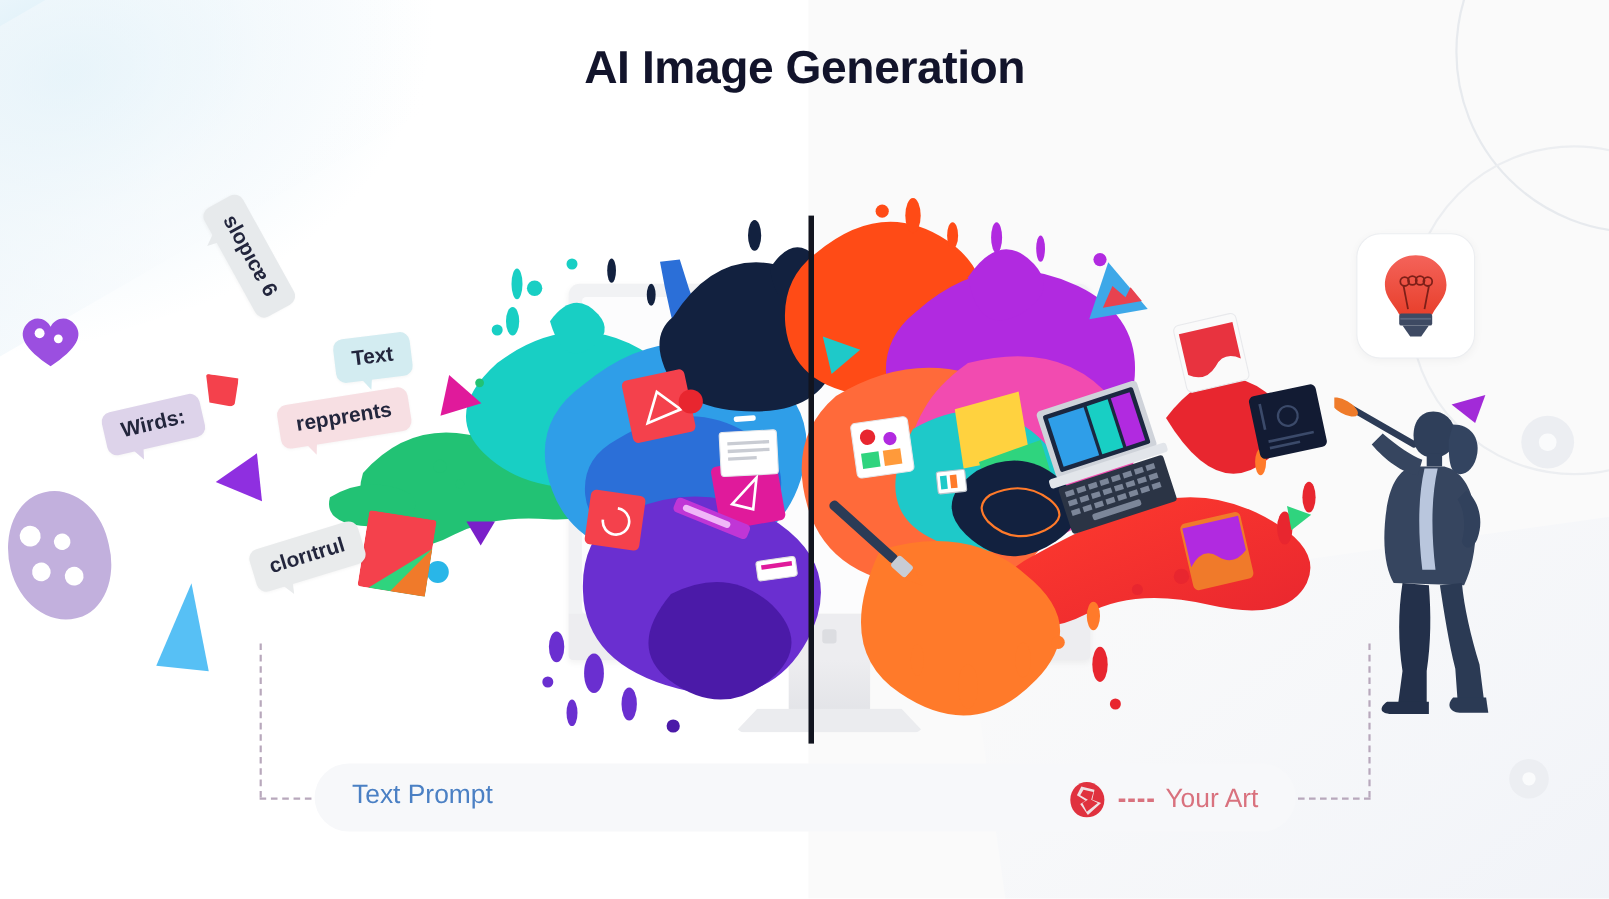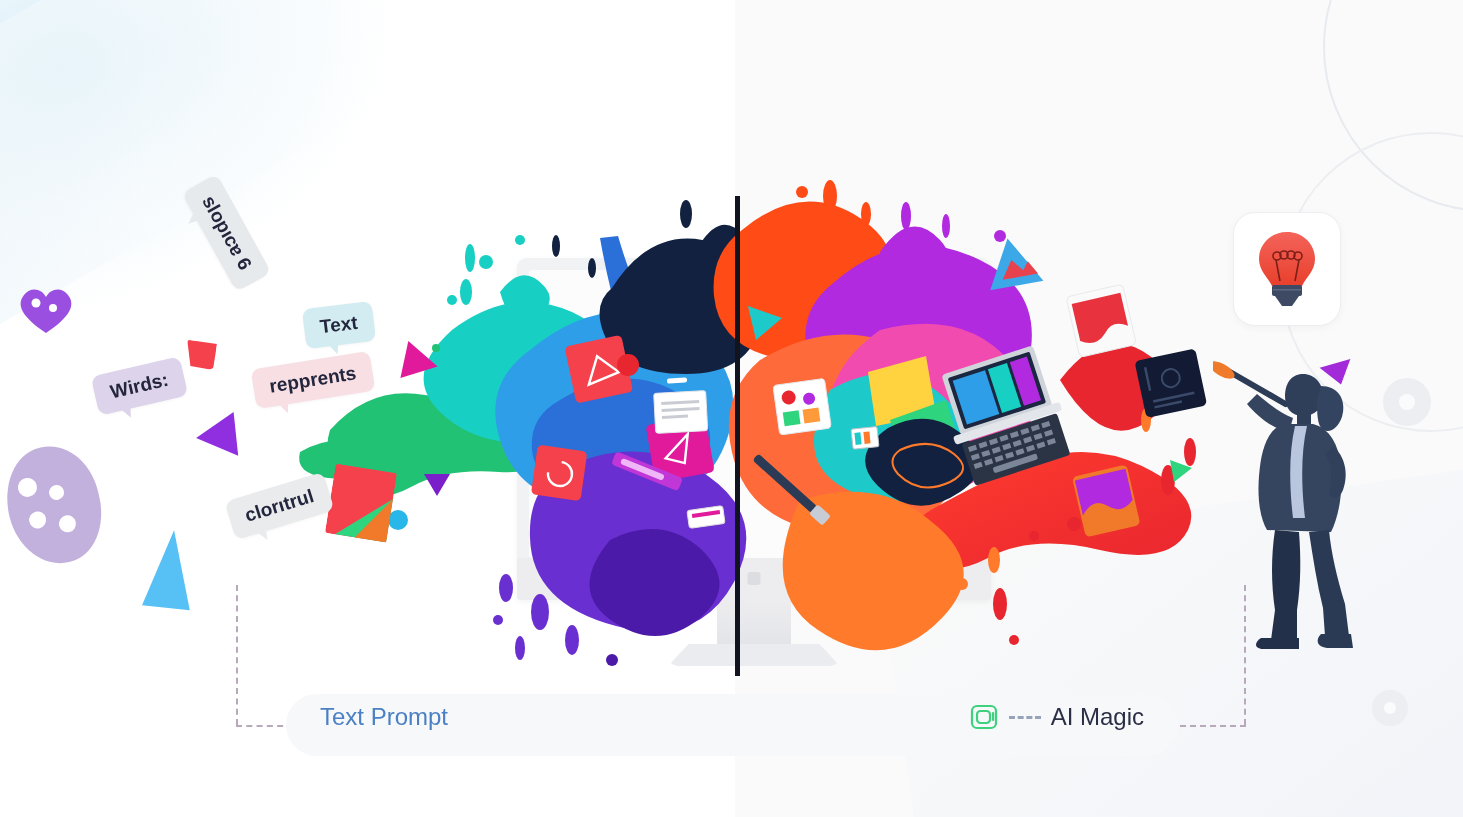--- a/index.html
+++ b/index.html
@@ -263,22 +263,22 @@
     z-index: 28;
   }
 
   
   .legend-pill {
     position: absolute; left: 286px; top: 694px; width: 892px; height: 62px;
     background: #f7f8fa; border-radius: 31px;
     z-index: 35;
   }
   .legend-row {
-    position: absolute; left: 286px; top: 686px; width: 892px; height: 62px;
-    display: flex; align-items: center; justify-content: space-between;
+    position: absolute; left: 286px; top: 709px; width: 892px; height: 62px;
+    display: flex; align-items: flex-start; justify-content: space-between;
     padding: 0 34px;
     z-index: 36;
   }
   .legend-item { display: flex; align-items: center; gap: 10px; }
   .legend-label { font-size: 24px; font-weight: normal; white-space: nowrap; }
   .legend-label.blue { color: #4b80c4; }
   .legend-label.dark { color: #2b2f45; }
   .legend-label.red  { color: #d9727e; }
   .dashline {
     display: inline-block; width: 32px; height: 0;
@@ -328,20 +328,21 @@
   <div class="bg-corner-glow"></div>
   <div class="bg-corner-streak"></div>
   <div class="bg-soft-diag"></div>
 
   <div class="deco-ring r-arc"></div>
   <div class="deco-ring r-big"></div>
   <div class="deco-donut d1"></div>
   <div class="deco-donut d2"></div>
 
   <div class="title-block">
+    <div class="main-title">AI Image Generation</div>
   </div>
 
   <div class="monitor">
     <div class="monitor-body">
       <div class="monitor-screen"></div>
       <div class="monitor-chin">
         <div class="monitor-logo"></div>
       </div>
     </div>
     <div class="monitor-neck"></div>
@@ -673,26 +674,26 @@
   </div>
   <div class="diamond-marker" style="left:1112px; top:720px;"></div>
 
   <div class="legend-pill"></div>
   <div class="legend-row">
 
     <div class="legend-item">
       <span class="legend-label blue">Text Prompt</span>
     </div>
 
+
     <div class="legend-item">
-      <svg width="30" height="30" viewBox="0 0 30 30">
-        <rect x="3" y="4" width="24" height="22" rx="5" fill="none" stroke="#3ed17e" stroke-width="2.2"></rect>
-        <rect x="8" y="9" width="13" height="12" rx="3.5" fill="none" stroke="#3ed17e" stroke-width="2.2"></rect>
-        <rect x="23" y="10" width="2.2" height="9" rx="1" fill="#3ed17e"></rect>
+      <svg width="36" height="36" viewBox="0 0 36 36">
+        <path d="M17 2 C25 2 33 9 33 18 C33 28 25 34 17 34 C8 34 2 27 2 18 C2 9 9 2 17 2 Z" fill="#e0323f"></path>
+        <path d="M12 6 L24 9 L22 18 L30 21 L18 32 L11 22 L16 19 L8 14 Z" fill="#f0f0f2" opacity="0.92"></path>
+        <path d="M14 9 L23 11 L21 18 L27 21 L17 29 L13 21 L18 18 L11 14 Z" fill="#e0323f"></path>
       </svg>
-      <span class="dashline"></span>
-      <span class="legend-label dark">AI Magic</span>
+      <span class="dashline red"></span>
+      <span class="legend-label red">Your Art</span>
     </div>
 
-
   </div>
 
 </div>
 
 </body></html>

